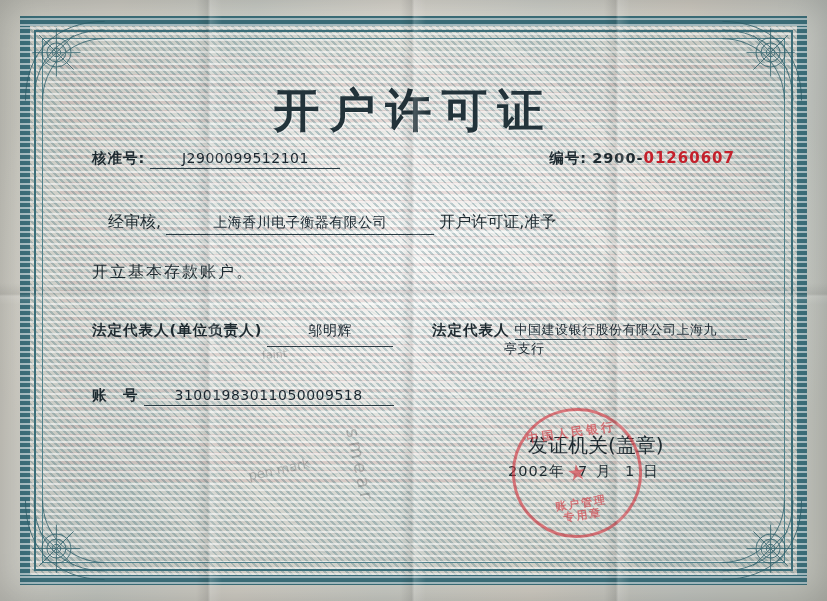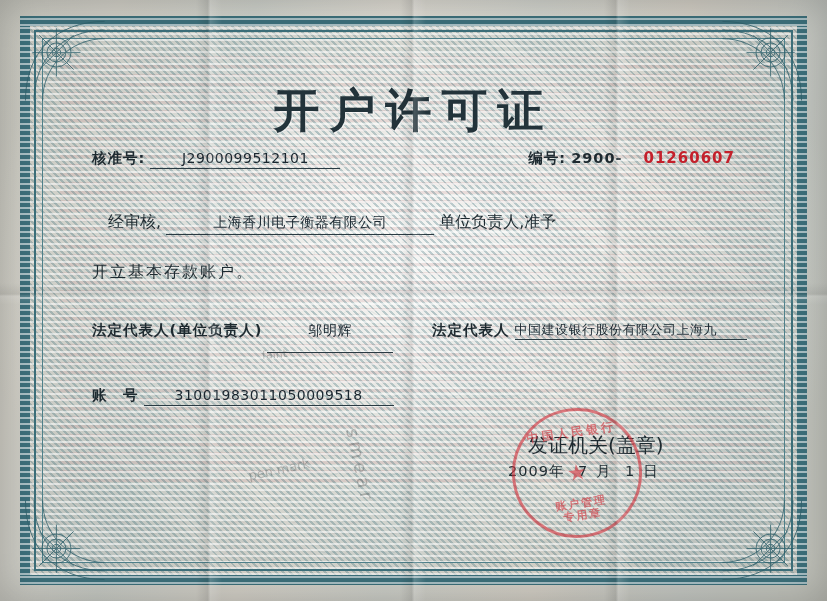--- a/index.html
+++ b/index.html
@@ -130,28 +130,28 @@
     font-size: 14px;
     color: #1b2730;
     letter-spacing: 0.5px;
   }
   .ul { border-bottom: 1px solid #2b3a42; display: inline-block; text-align: center; }
 
   #approval-row { left: 92px; top: 148px; }
   #approval-row .ul { width: 190px; padding-bottom: 2px; }
 
   #number-row { right: 92px; top: 148px; text-align: right; }
-  .red-num { color: #c4202b; font-weight: bold; letter-spacing: 1px; font-size: 15px; padding-left: 21px; }
+  .red-num { color: #c4202b; font-weight: bold; letter-spacing: 1px; font-size: 15px; }
 
   #para1 { left: 108px; top: 212px; width: 640px; font-size: 16px; }
   #para1 .ul { width: 268px; padding-bottom: 2px; }
   #para2 { left: 92px; top: 262px; font-size: 16px; letter-spacing: 2px; }
 
   #rep-row { left: 92px; top: 320px; }
-  #rep-row .ul { width: 126px; padding-bottom: 12px; }
+  #rep-row .ul { width: 126px; padding-bottom: 6px; }
   #bank-row { left: 432px; top: 320px; }
   #bank-row .bankline {
     display: inline-block;
     width: 232px;
     border-bottom: 1px solid #2b3a42;
     vertical-align: bottom;
     line-height: 1.15;
     font-size: 13px;
     padding-bottom: 1px;
   }
@@ -305,44 +305,45 @@
     </div>
 
     <div class="row" id="number-row">
       <span class="lbl">编号:</span>
       <span class="lbl">2900-</span><span class="red-num">01260607</span>
     </div>
 
     <div class="row" id="para1">
       <span>经审核,</span>
       <span class="ul val-hand">上海香川电子衡器有限公司</span>
-      <span>单位负责人,准予</span>
+      <span>开户许可证,准予</span>
     </div>
 
     <div class="row" id="para2">开立基本存款账户。</div>
 
     <div class="row" id="rep-row">
       <span class="lbl">法定代表人(单位负责人)</span>
       <span class="ul val-hand">邬明辉</span>
     </div>
 
     <div class="row" id="bank-row">
       <span class="lbl">法定代表人</span>
       <span class="bankline val-hand">中国建设银行股份有限公司上海九</span>
+      <span class="bank2 val-hand" style="margin-left:72px;">亭支行</span>
     </div>
 
     <div class="row" id="acct-row">
       <span class="lbl">账　号</span>
       <span class="ul val-hand">31001983011050009518</span>
     </div>
 
     <div class="row" id="issuer">发证机关(盖章)</div>
 
     <div class="row" id="date-row">
-      <span class="dateslot">2009</span><span>年</span>
+      <span class="dateslot">2002</span><span>年</span>
       <span class="dateslot">7</span><span>月</span>
       <span class="dateslot">1</span><span>日</span>
     </div>
 
     <div class="seal">
       <div class="arc-top">中国人民银行</div>
       <div class="star">★</div>
       <div class="arc-bottom">
         <span>账户管理</span><br>
         <span>专用章</span>

